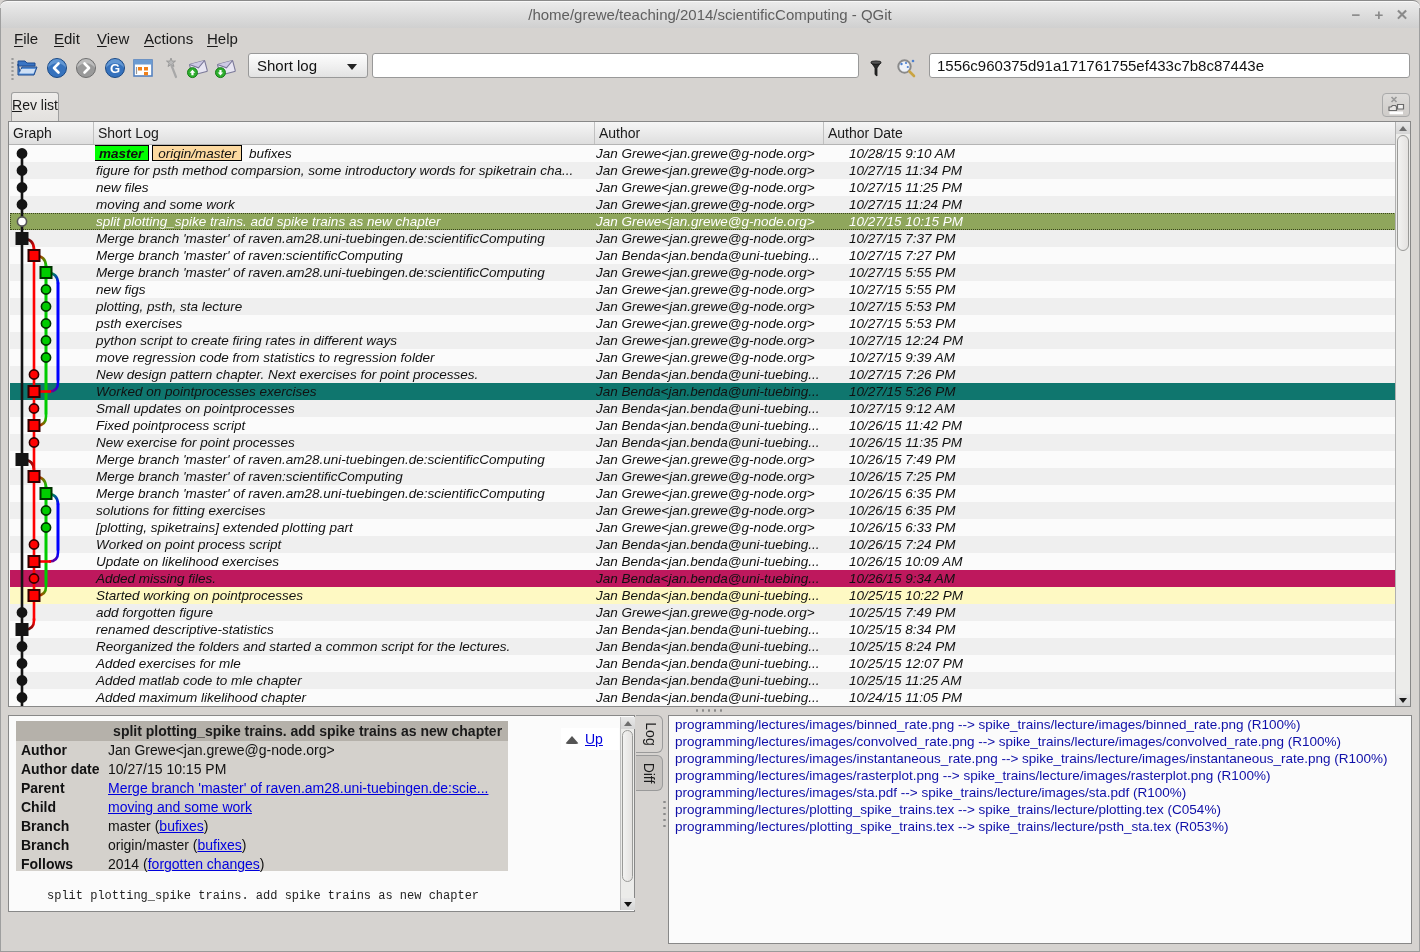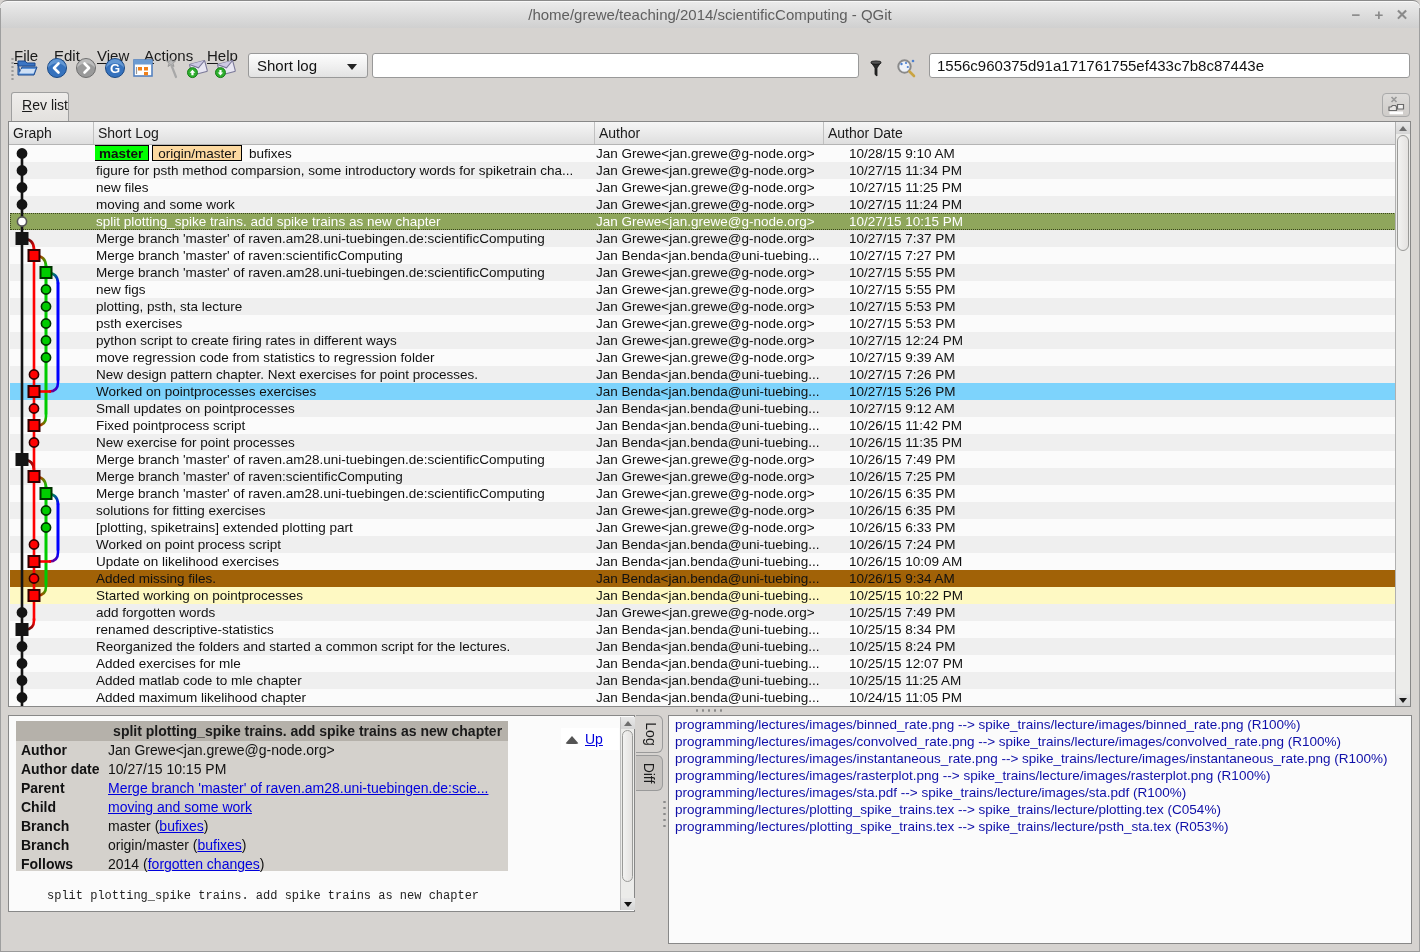--- a/index.html
+++ b/index.html
@@ -7,49 +7,49 @@
 
 #titlebar { position:absolute; left:0; top:0; width:1420px; height:28px;
   background:linear-gradient(#ececec,#dfdfdf 45%,#d0d0d0); border-top:1px solid #8a8a8a;
   border-radius:7px 7px 0 0; box-shadow:inset 0 1px 0 #f8f8f8; }
 #title-text { position:absolute; left:0; right:0; top:5px; text-align:center;
   font-size:15px; font-weight:normal; color:#5f5f5f; }
 .wbtn { position:absolute; top:0; height:28px; width:22px; color:#8a8a8a; font-size:15px;
   text-align:center; line-height:27px; font-weight:bold; }
 
 #menubar { position:absolute; left:0; top:28px; width:1420px; height:24px; }
-.mitem { position:absolute; top:2px; font-size:15px; color:#1a1a1a;margin-top:17px; }
+.mitem { position:absolute; top:2px; font-size:15px; color:#1a1a1a; }
 .mitem u { text-decoration-thickness:1px; text-underline-offset:2px; }
 
 #toolbar { position:absolute; left:0; top:52px; width:1420px; height:34px; }
 #tb-handle { position:absolute; left:11px; top:5px; width:3px; height:23px;
   background-image:radial-gradient(circle, #9a9a9a 1px, transparent 1.3px); background-size:3px 4px; }
 .tbico { position:absolute; top:4px; width:24px; height:24px; }
 #combo { position:absolute; left:248px; top:1px; width:120px; height:25px;
   background:linear-gradient(#fdfdfd,#eeeeee 60%,#e2e2e2); border:1px solid #999;
   border-radius:3px; font-size:15px; color:#111; padding-left:8px; line-height:23px; }
 #combo-arrow { position:absolute; right:10px; top:10px; width:0; height:0;
   border-left:5px solid transparent; border-right:5px solid transparent; border-top:6px solid #222; }
 .tbinput { position:absolute; top:1px; height:25px; background:#fff; border:1px solid #999;
   border-radius:3px; font-size:15px; color:#111; padding-left:7px; line-height:23px; }
 
 #tabbar { position:absolute; left:0; top:86px; width:1420px; height:35px; }
-#revtab { position:absolute; left:11px; top:6px; width:58px; height:29px;
+#revtab { position:absolute; left:11px; top:6px; width:48px; height:29px;
   background:linear-gradient(#efedeb,#e3e1de); border:1px solid #9f9f9f; border-bottom:none;
-  border-radius:3px 3px 0 0; font-size:14px; color:#1a1a1a; text-align:right; line-height:25px; }
+  border-radius:3px 3px 0 0; font-size:14px; color:#1a1a1a; text-align:left; line-height:25px; }
 #tabbtn { position:absolute; left:1382px; top:7px; width:28px; height:24px;
   background:linear-gradient(#dddbd9,#cfccc9); border:1px solid #aaa; border-radius:4px; }
 
 #table { position:absolute; left:8px; top:121px; width:1403px; height:586px; overflow:hidden;
   background:#fbfbfb; border:1px solid #888; }
 #thead { position:absolute; left:0px; top:0px; width:1401px; height:23px;
   background:linear-gradient(#f6f6f6,#e9e9e9 55%,#dedede); border-bottom:1px solid #b4b4b4; }
 .hcell { position:absolute; top:0; height:22px; font-size:14px; color:#1a1a1a; line-height:22px;
   padding-left:4px; border-right:1px solid #c0c0c0; }
-.row { position:absolute; left:1px; width:1386px; height:17px; }
+.row { position:absolute; left:1px; width:1386px; height:17px;font-style:italic; }
 .row div { position:absolute; top:0; height:17px; font-size:13.5px; color:#111; line-height:17px;
   white-space:nowrap; overflow:hidden; }
 .c-log { left:85px; width:501px; padding-left:1px; }
 .c-auth { left:586px; width:229px; padding-left:0px; }
 .c-date { left:815px; width:571px; padding-left:0px;margin-left:24px; }
 .sel { background:#8fa65c; outline:1px dotted #39451d; outline-offset:-1px; }
 .row div.selt { color:#fff; }
 .tag { display:inline-block; height:16px; font-size:13.5px; line-height:15px; border:1px solid #000;
   padding:0 5px; margin-right:3px; vertical-align:0px; }
 .tagm { background:#00ff00; font-weight:bold; }
@@ -261,21 +261,21 @@
 <div class="row" style="top:227px;background:#fbfbfb">
         <div class="c-log">move regression code from statistics to regression folder</div>
         <div class="c-auth">Jan Grewe&lt;jan.grewe@g-node.org&gt;</div>
         <div class="c-date">10/27/15 9:39 AM</div>
       </div>
 <div class="row" style="top:244px;background:#efefef">
         <div class="c-log">New design pattern chapter. Next exercises for point processes.</div>
         <div class="c-auth">Jan Benda&lt;jan.benda@uni-tuebing...</div>
         <div class="c-date">10/27/15 7:26 PM</div>
       </div>
-<div class="row" style="top:261px;background:#7dd3fc">
+<div class="row" style="top:261px;background:#0f766e">
         <div class="c-log">Worked on pointprocesses exercises</div>
         <div class="c-auth">Jan Benda&lt;jan.benda@uni-tuebing...</div>
         <div class="c-date">10/27/15 5:26 PM</div>
       </div>
 <div class="row" style="top:278px;background:#efefef">
         <div class="c-log">Small updates on pointprocesses</div>
         <div class="c-auth">Jan Benda&lt;jan.benda@uni-tuebing...</div>
         <div class="c-date">10/27/15 9:12 AM</div>
       </div>
 <div class="row" style="top:295px;background:#fbfbfb">
@@ -316,32 +316,32 @@
 <div class="row" style="top:414px;background:#efefef">
         <div class="c-log">Worked on point process script</div>
         <div class="c-auth">Jan Benda&lt;jan.benda@uni-tuebing...</div>
         <div class="c-date">10/26/15 7:24 PM</div>
       </div>
 <div class="row" style="top:431px;background:#fbfbfb">
         <div class="c-log">Update on likelihood exercises</div>
         <div class="c-auth">Jan Benda&lt;jan.benda@uni-tuebing...</div>
         <div class="c-date">10/26/15 10:09 AM</div>
       </div>
-<div class="row" style="top:448px;background:#a16207">
+<div class="row" style="top:448px;background:#be185d">
         <div class="c-log">Added missing files.</div>
         <div class="c-auth">Jan Benda&lt;jan.benda@uni-tuebing...</div>
         <div class="c-date">10/26/15 9:34 AM</div>
       </div>
 <div class="row" style="top:465px;background:#fef9c3">
         <div class="c-log">Started working on pointprocesses</div>
         <div class="c-auth">Jan Benda&lt;jan.benda@uni-tuebing...</div>
         <div class="c-date">10/25/15 10:22 PM</div>
       </div>
 <div class="row" style="top:482px;background:#efefef">
-        <div class="c-log">add forgotten words</div>
+        <div class="c-log">add forgotten figure</div>
         <div class="c-auth">Jan Grewe&lt;jan.grewe@g-node.org&gt;</div>
         <div class="c-date">10/25/15 7:49 PM</div>
       </div>
 <div class="row" style="top:499px;background:#fbfbfb">
         <div class="c-log">renamed descriptive-statistics</div>
         <div class="c-auth">Jan Benda&lt;jan.benda@uni-tuebing...</div>
         <div class="c-date">10/25/15 8:34 PM</div>
       </div>
 <div class="row" style="top:516px;background:#efefef">
         <div class="c-log">Reorganized the folders and started a common script for the lectures.</div>

